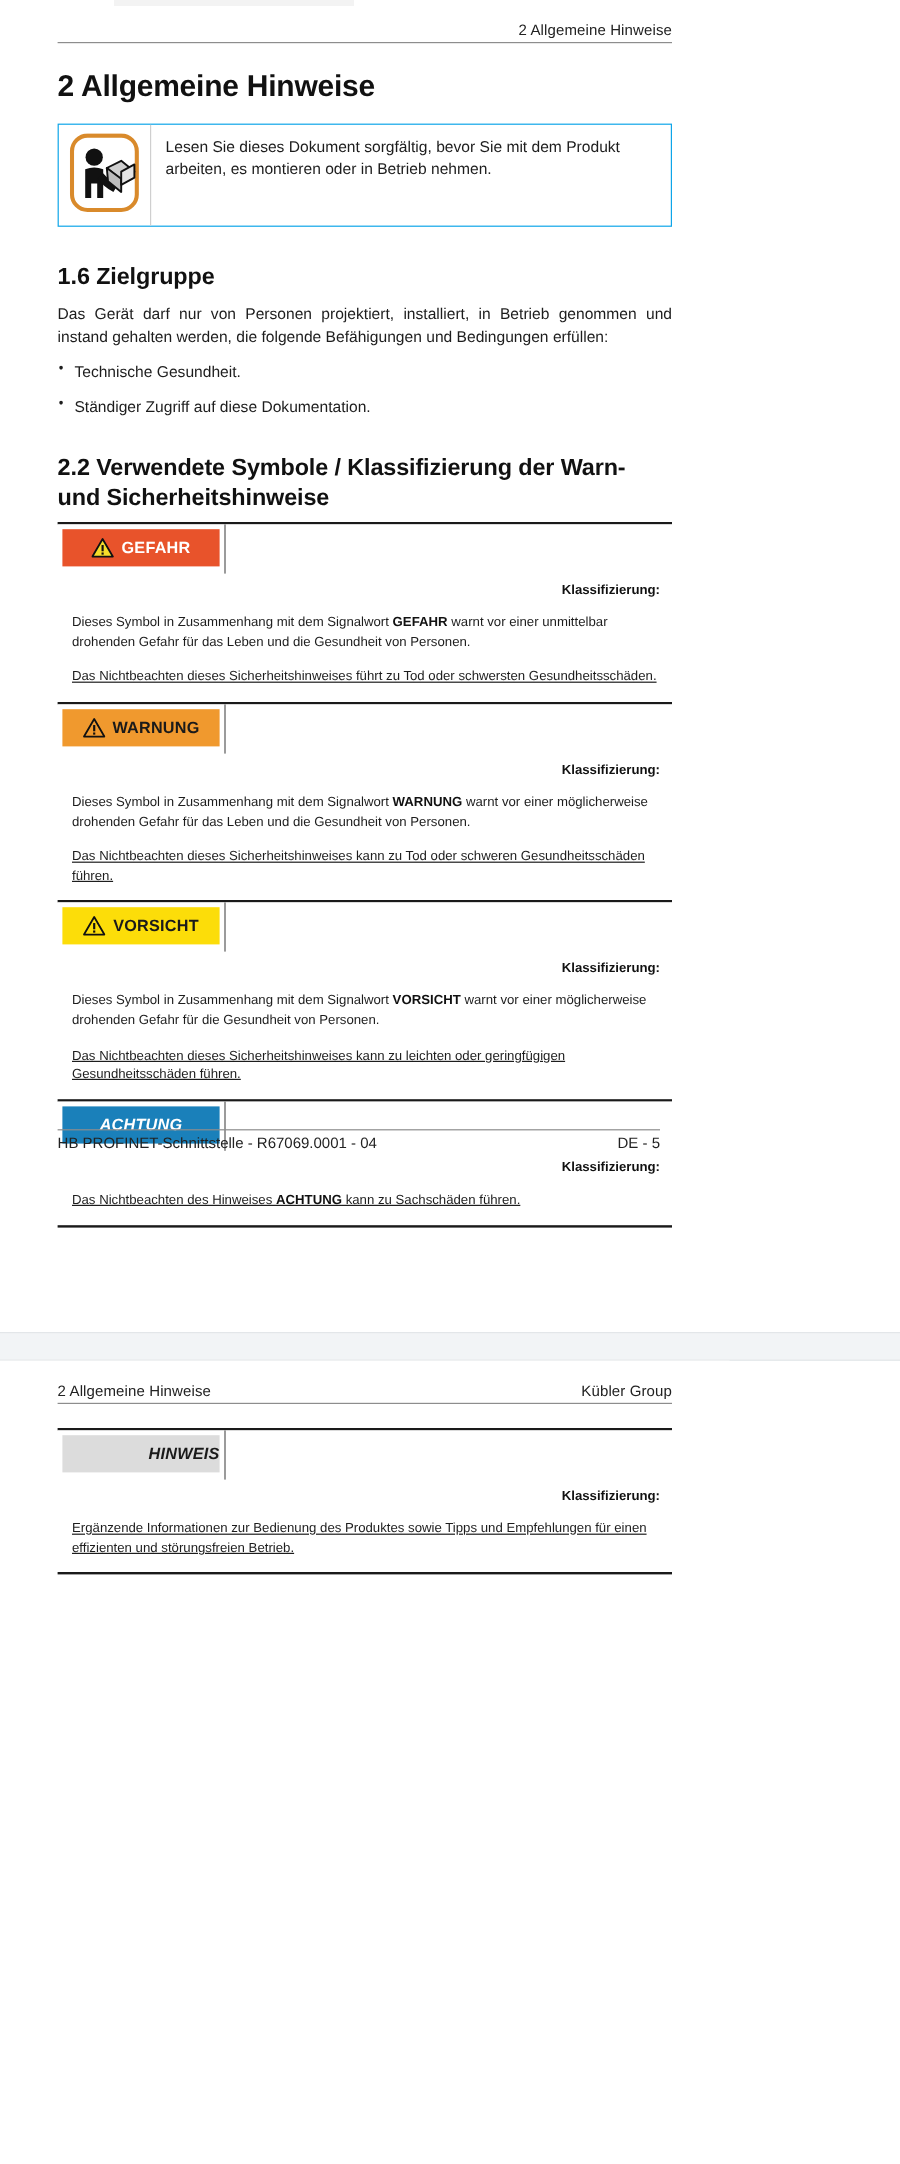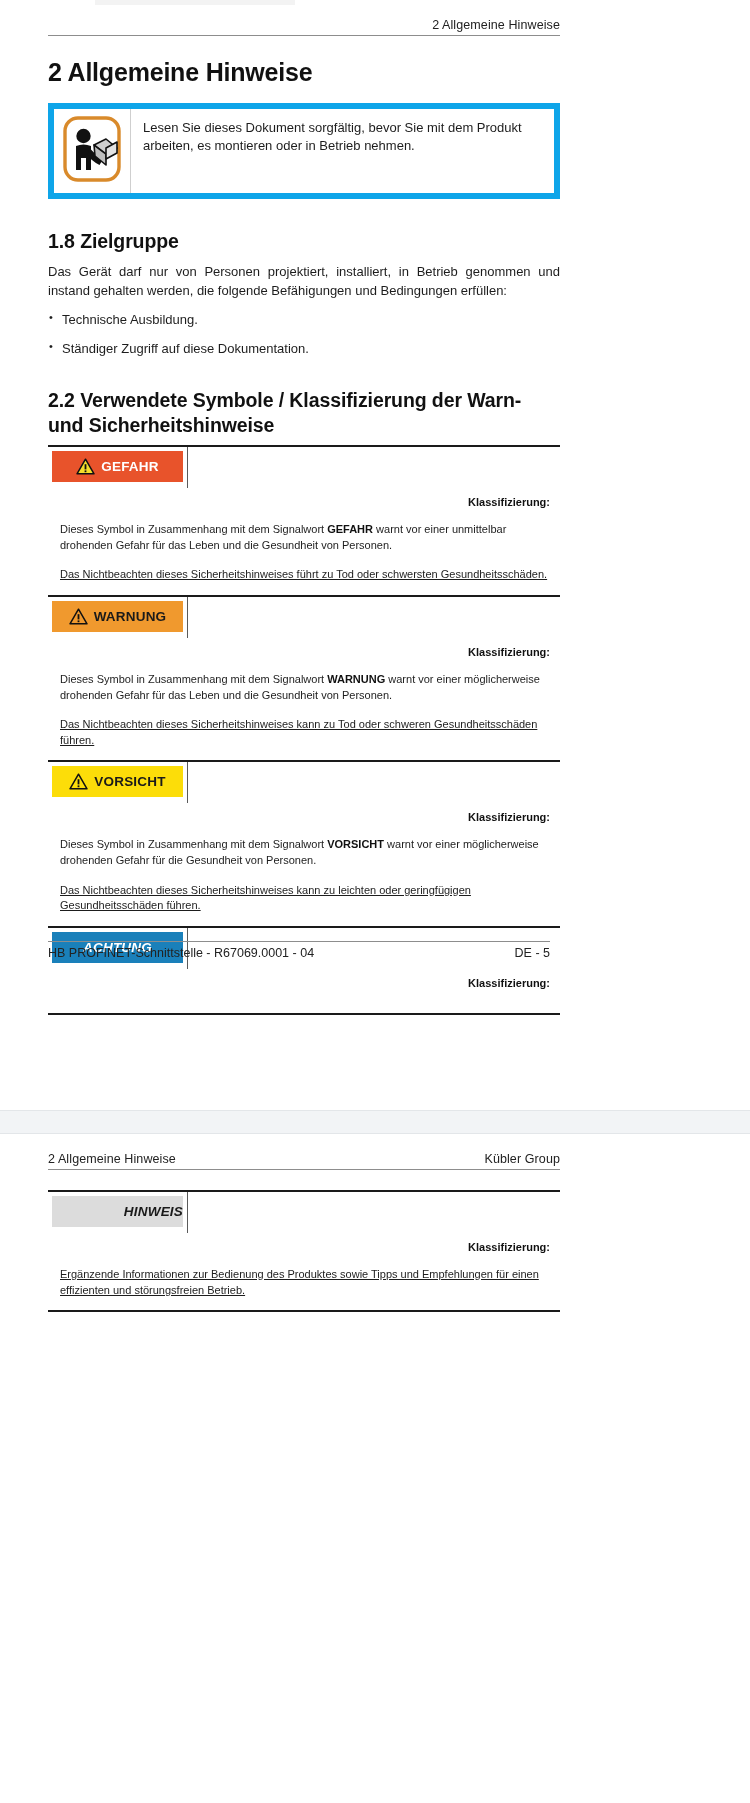--- a/index.html
+++ b/index.html
@@ -65,21 +65,21 @@
     font-weight: bold;
     letter-spacing: -0.1px;
     color: #111;
     line-height: 1.25;
   }
   h2.section.tight { margin-bottom: 8px; }
 
   
   .note-box {
     margin: 0 48px;
-    border: 6px solid #0ea5e9;
+    border: 1px solid #0ea5e9;
     display: flex;
     align-items: stretch;
     min-height: 84px;
     background: #fff;
   }
   .note-icon-cell {
     width: 76px;
     min-width: 76px;
     border-right: 1px solid #cfcfcf;
     display: flex;
@@ -227,26 +227,26 @@
           <path d="M27.5 33 q6 7 12 11 l-3 5 q-8 -4 -13 -11 z" fill="#111111"></path>
           <path d="M31 29 l12 -6 11 9 -12 6 z" fill="#cfcfcf" stroke="#111111" stroke-width="1.6" stroke-linejoin="round"></path>
           <path d="M31 29 l1 11 11 9 0 -11 z" fill="#bdbdbd" stroke="#111111" stroke-width="1.6" stroke-linejoin="round"></path>
           <path d="M43 32 l11 -6 0 11 -11 6 z" fill="#e3e3e3" stroke="#111111" stroke-width="1.6" stroke-linejoin="round"></path>
         </svg>
       </span>
     </div>
     <div class="note-text">Lesen Sie dieses Dokument sorgfältig, bevor Sie mit dem Produkt arbeiten, es montieren oder in Betrieb nehmen.</div>
   </div>
 
-  <h2 class="section">1.8 Zielgruppe</h2>
+  <h2 class="section">1.6 Zielgruppe</h2>
 
   <p class="body">Das Gerät darf nur von Personen projektiert, installiert, in Betrieb genommen und instand gehalten werden, die folgende Befähigungen und Bedingungen erfüllen:</p>
 
   <ul class="bullets">
-    <li>Technische Ausbildung.</li>
+    <li>Technische Gesundheit.</li>
     <li>Ständiger Zugriff auf diese Dokumentation.</li>
   </ul>
 
   <h2 class="section tight">2.2 Verwendete Symbole / Klassifizierung der Warn- und Sicherheitshinweise</h2>
 
   <div class="sig-table">
 
     <div class="sig-row">
       <div class="sig-left">
         <div class="badge gefahr">
@@ -314,20 +314,23 @@
     </div>
 
     <div class="sig-row">
       <div class="sig-left">
         <div class="badge achtung">
           <span>ACHTUNG</span>
         </div>
       </div>
       <div class="sig-right">
         <p class="klass-label">Klassifizierung:</p>
+        <p class="sig-para">
+          <span>Das Nichtbeachten des Hinweises </span><b>ACHTUNG</b><span> kann zu Sachschäden führen.</span>
+        </p>
       </div>
     </div>
 
   </div>
 
   <div class="page-footer">
     <span>HB PROFINET-Schnittstelle - R67069.0001 - 04</span>
     <span>DE - 5</span>
   </div>
 

